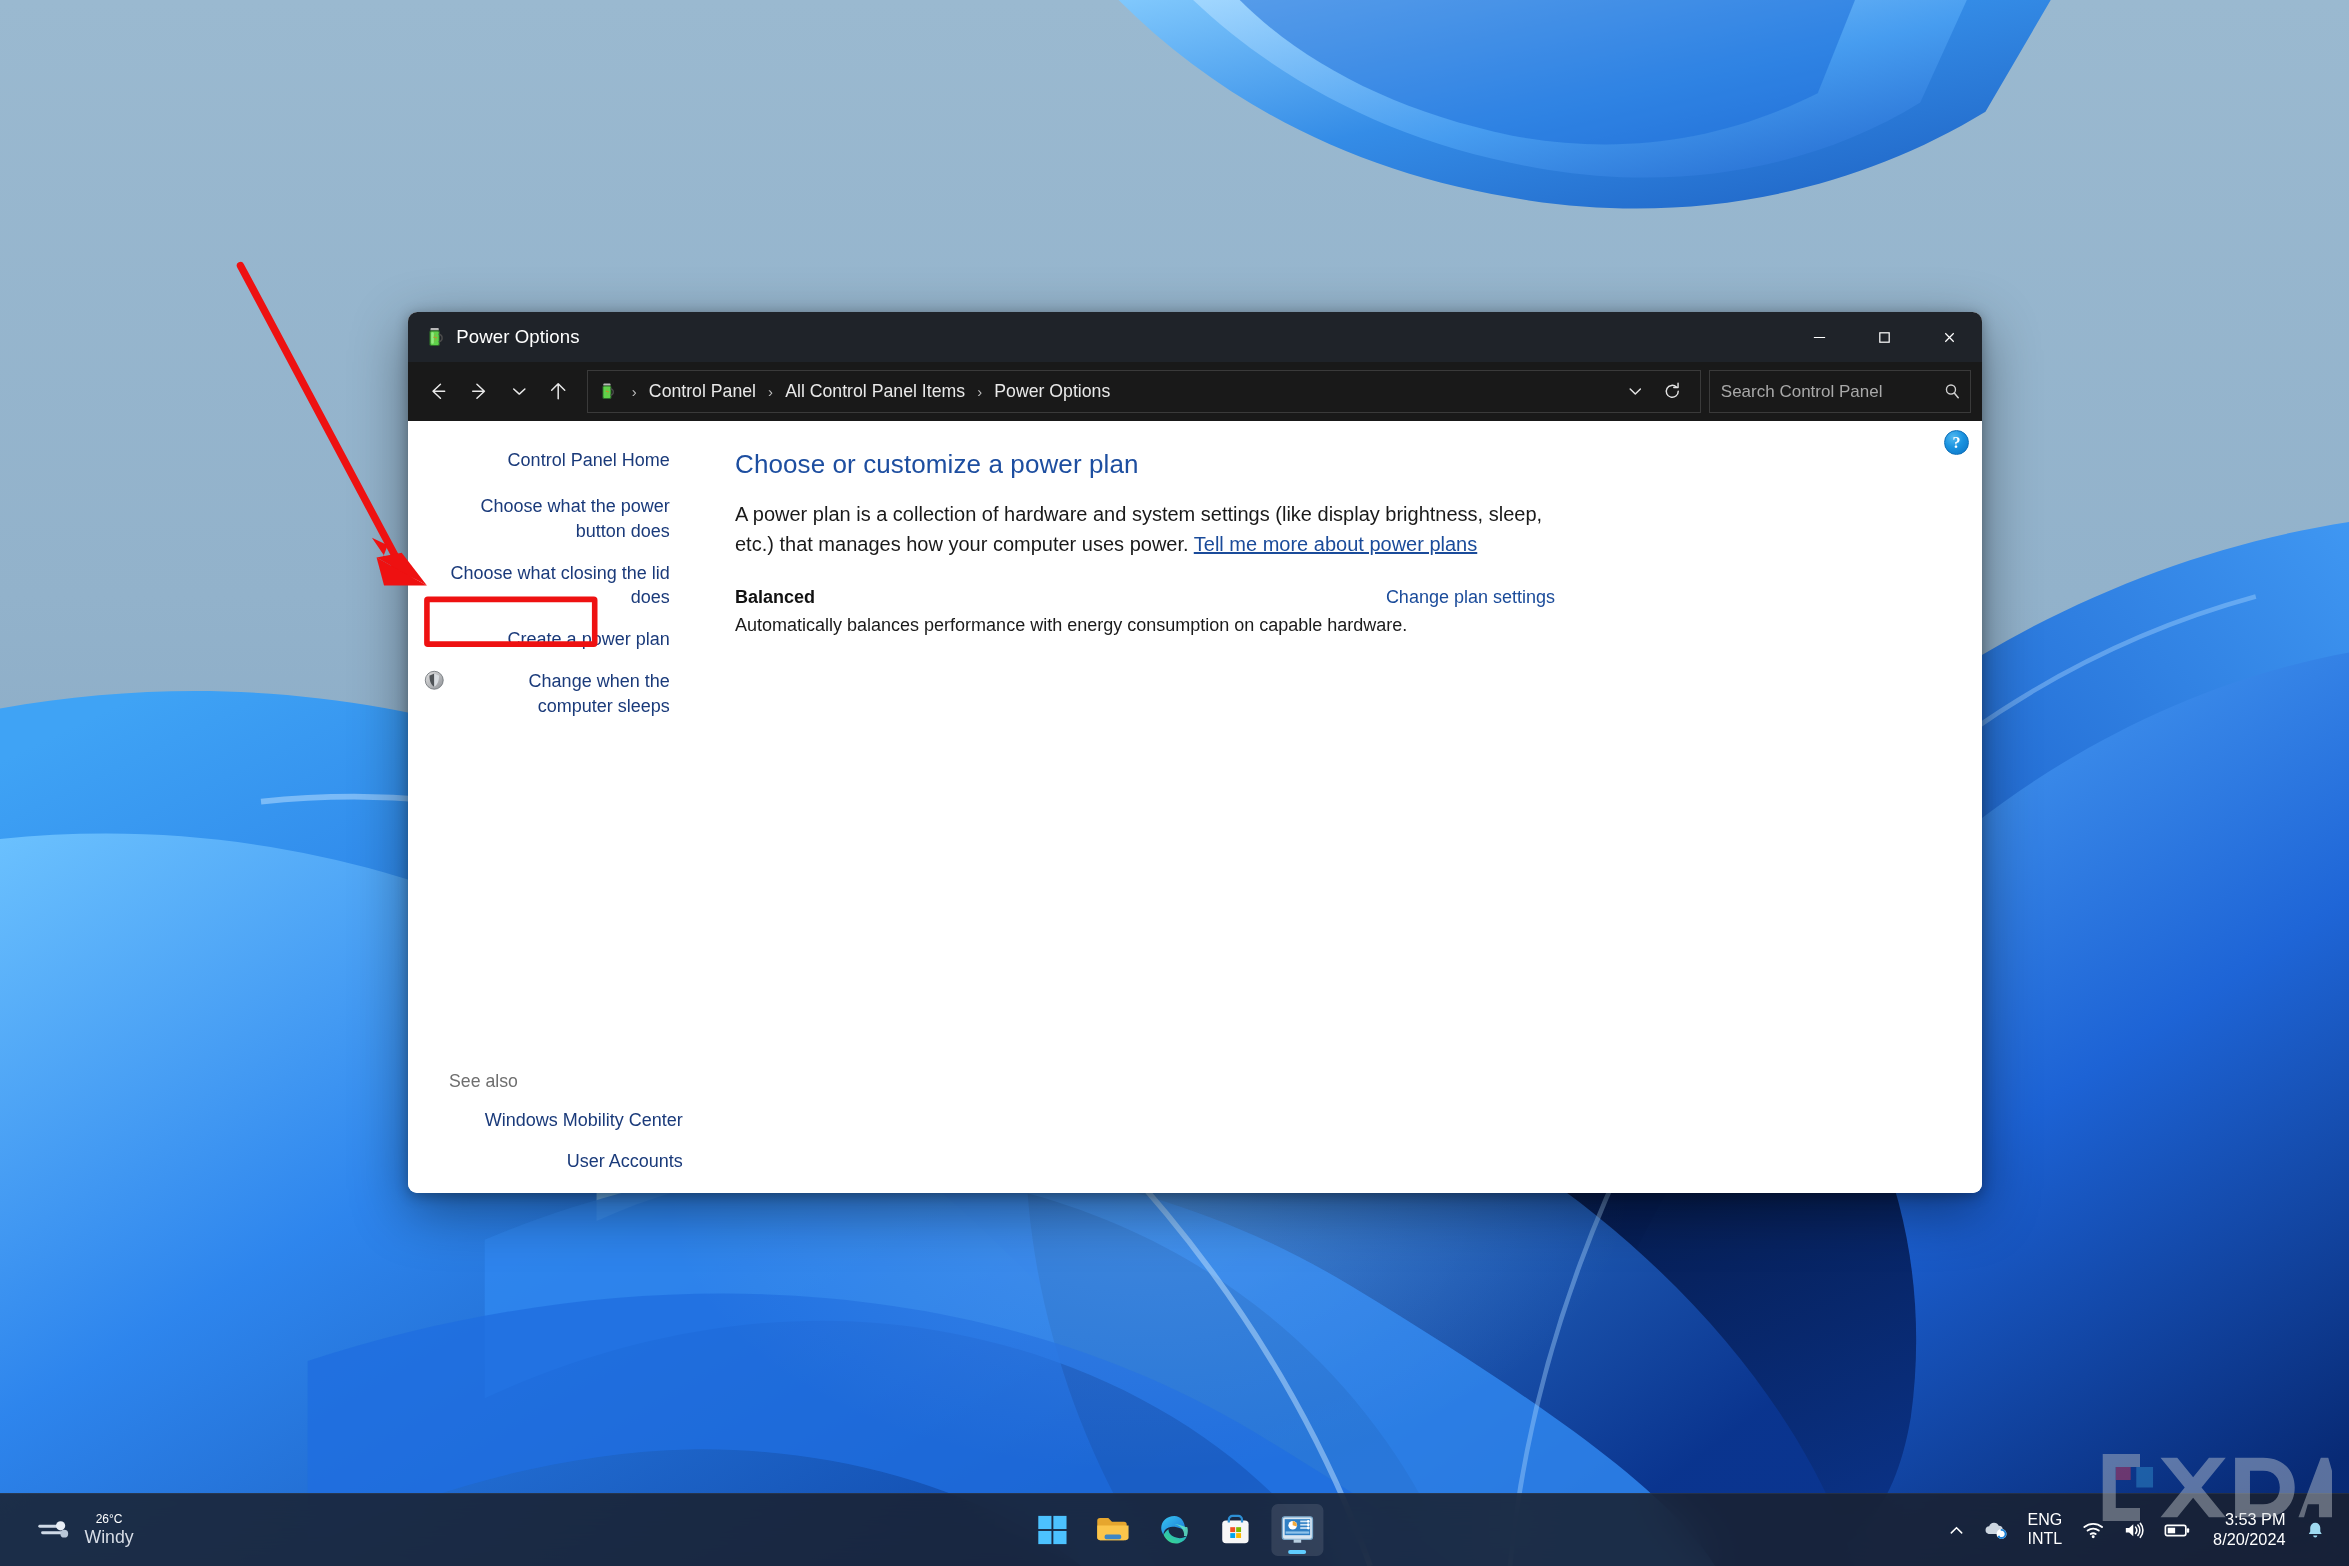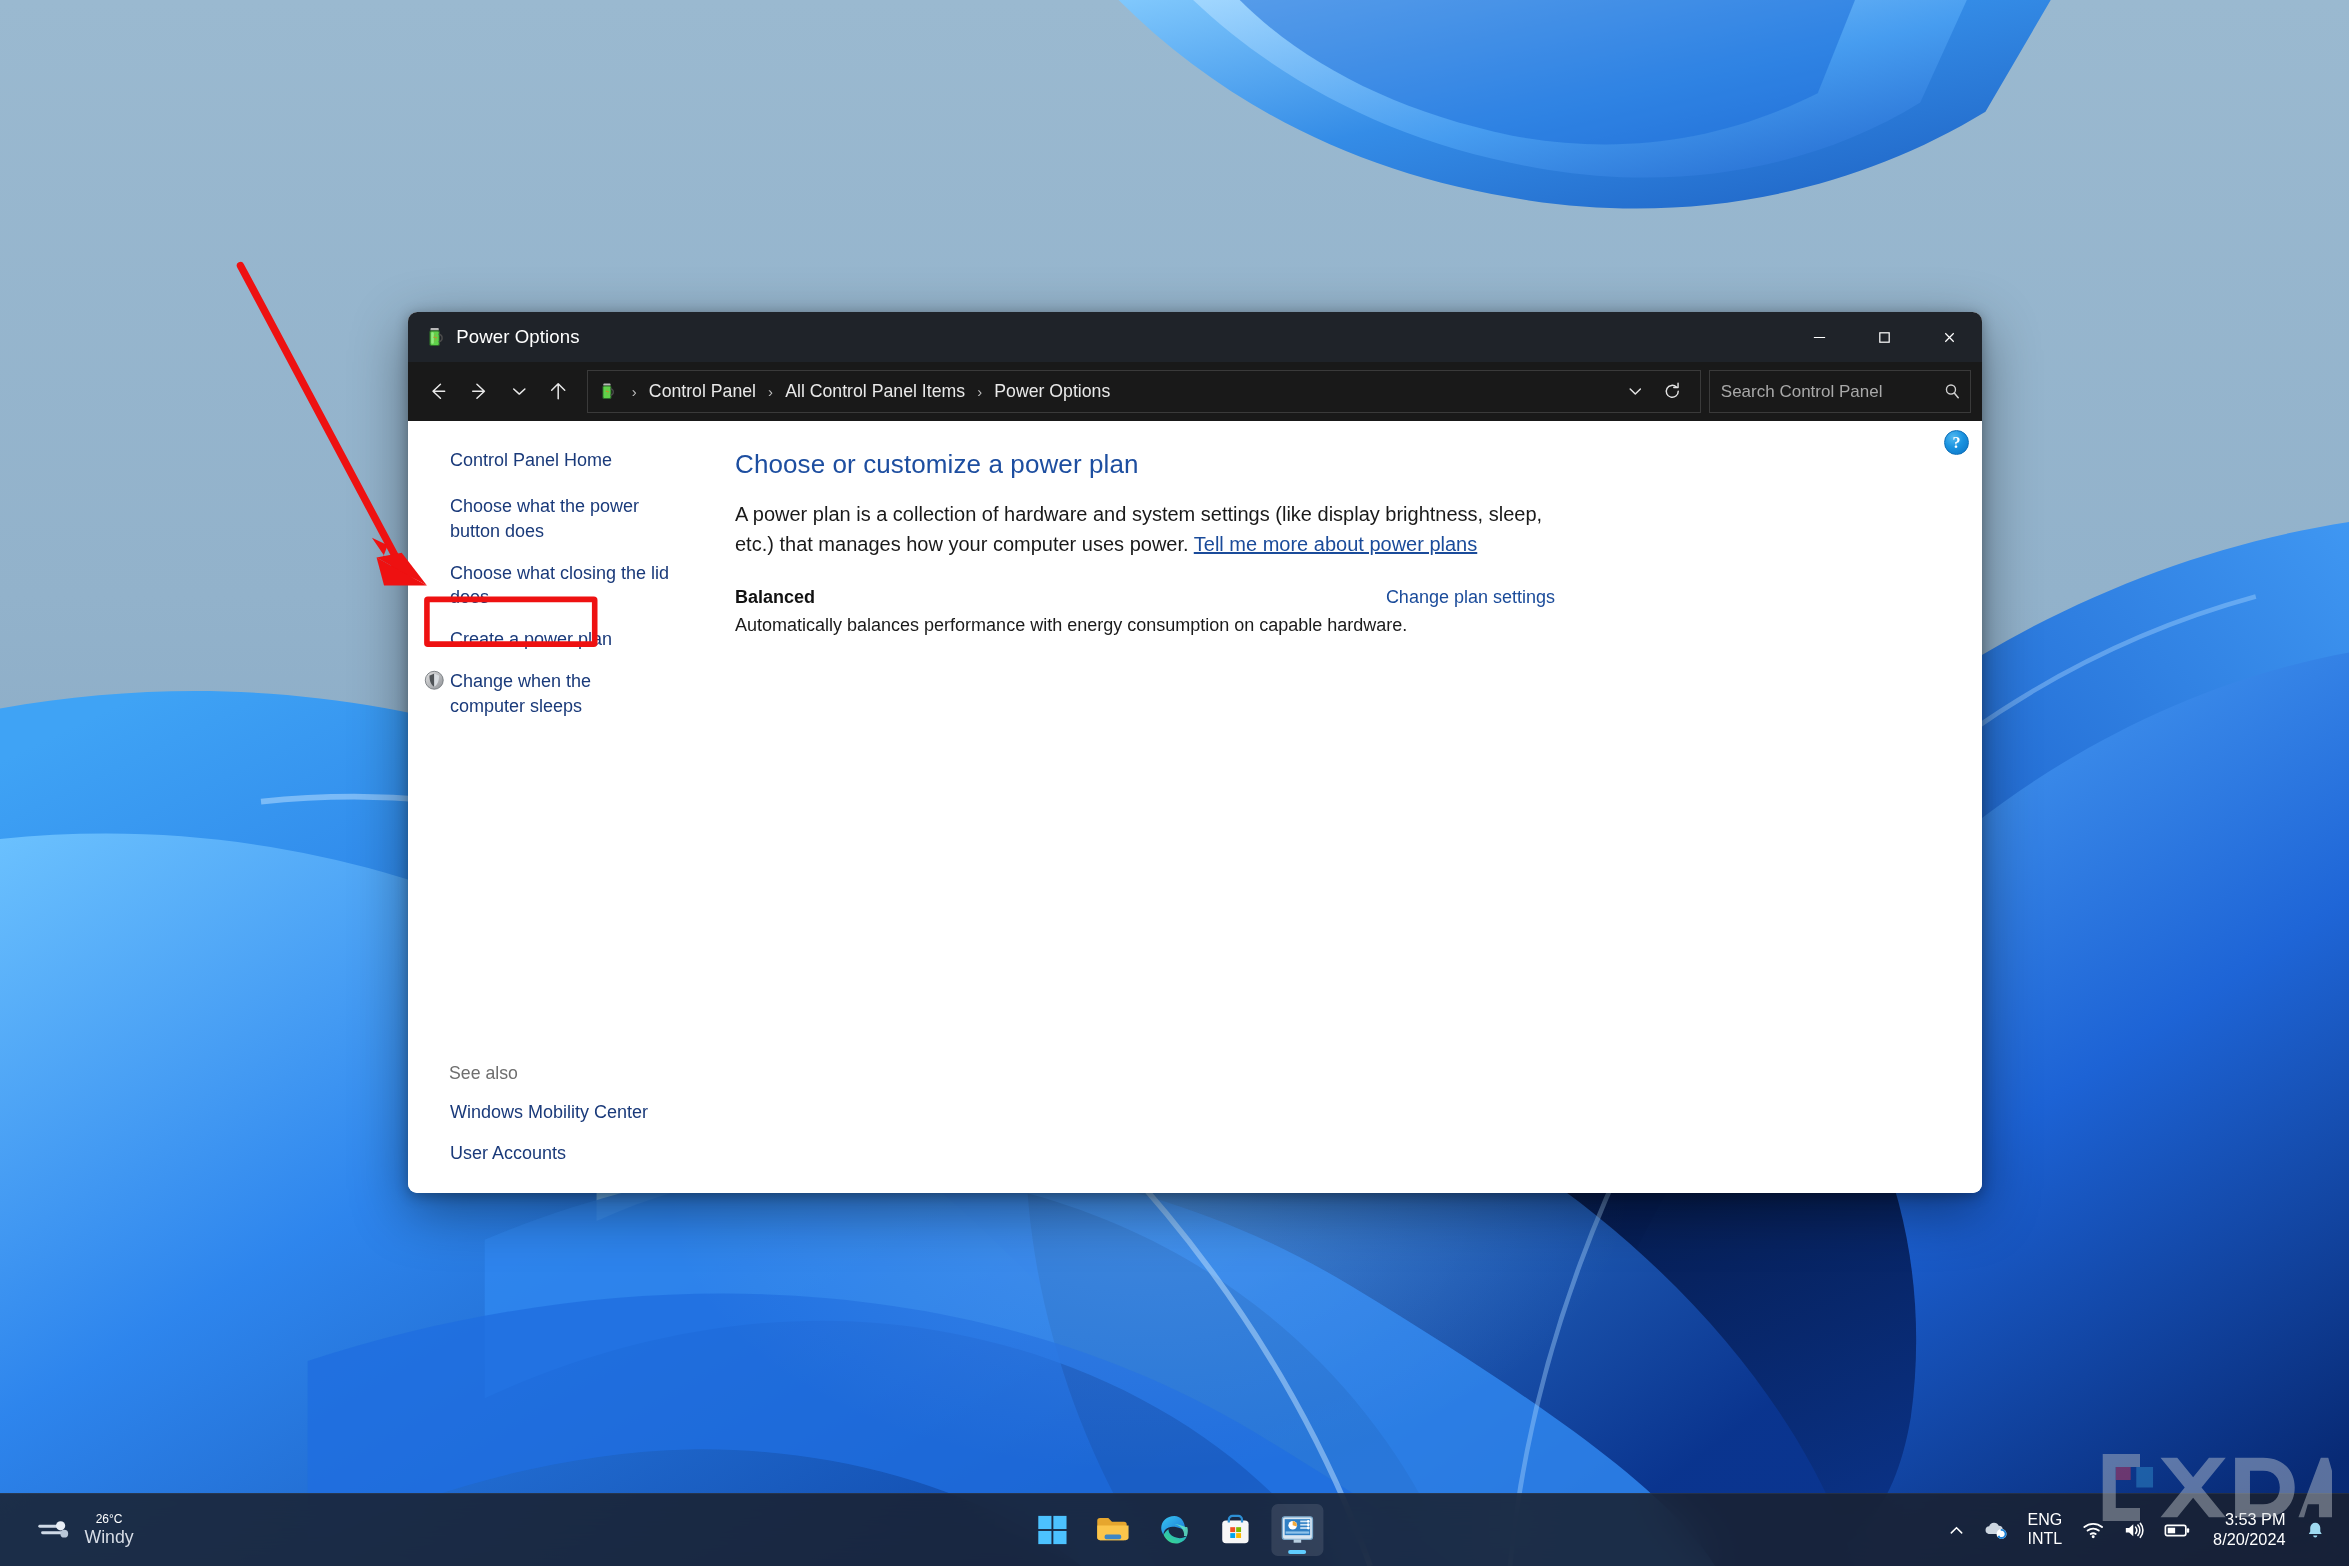--- a/index.html
+++ b/index.html
@@ -112,29 +112,30 @@
   .side-top { padding: 0 13px 0 0; }
   .side-link {
     display: block;
     color: #1a3a7a;
     font-size: 18px; line-height: 1.38;
     padding: 2.8px 0 2.8px 0;
     margin-left: 42px;
     margin-right: 9.3px;
     cursor: pointer;
     font-family: "Liberation Sans", sans-serif;
+    text-align: right;
   }
   .side-gap { height: 16px; }
   .side-gap-sm { height: 11.2px; }
   .side-row { position: relative; }
   .shield-ico {
     position: absolute; left: 16px; top: 3.7px;
     width: 20.5px; height: 20.5px;
   }
-  .side-bottom { margin-top: auto; padding-bottom: 24px; }
+  .side-bottom { margin-top: auto; padding-bottom: 16px; }
   .seealso-label {
     color: #6e6e6e; font-size: 17.7px;
     margin-left: 41px; margin-bottom: 13px;
   }
 
   .content {
     flex: 1 1 auto;
     padding: 28px 32px 0 43px;
     position: relative;
     min-width: 0;

